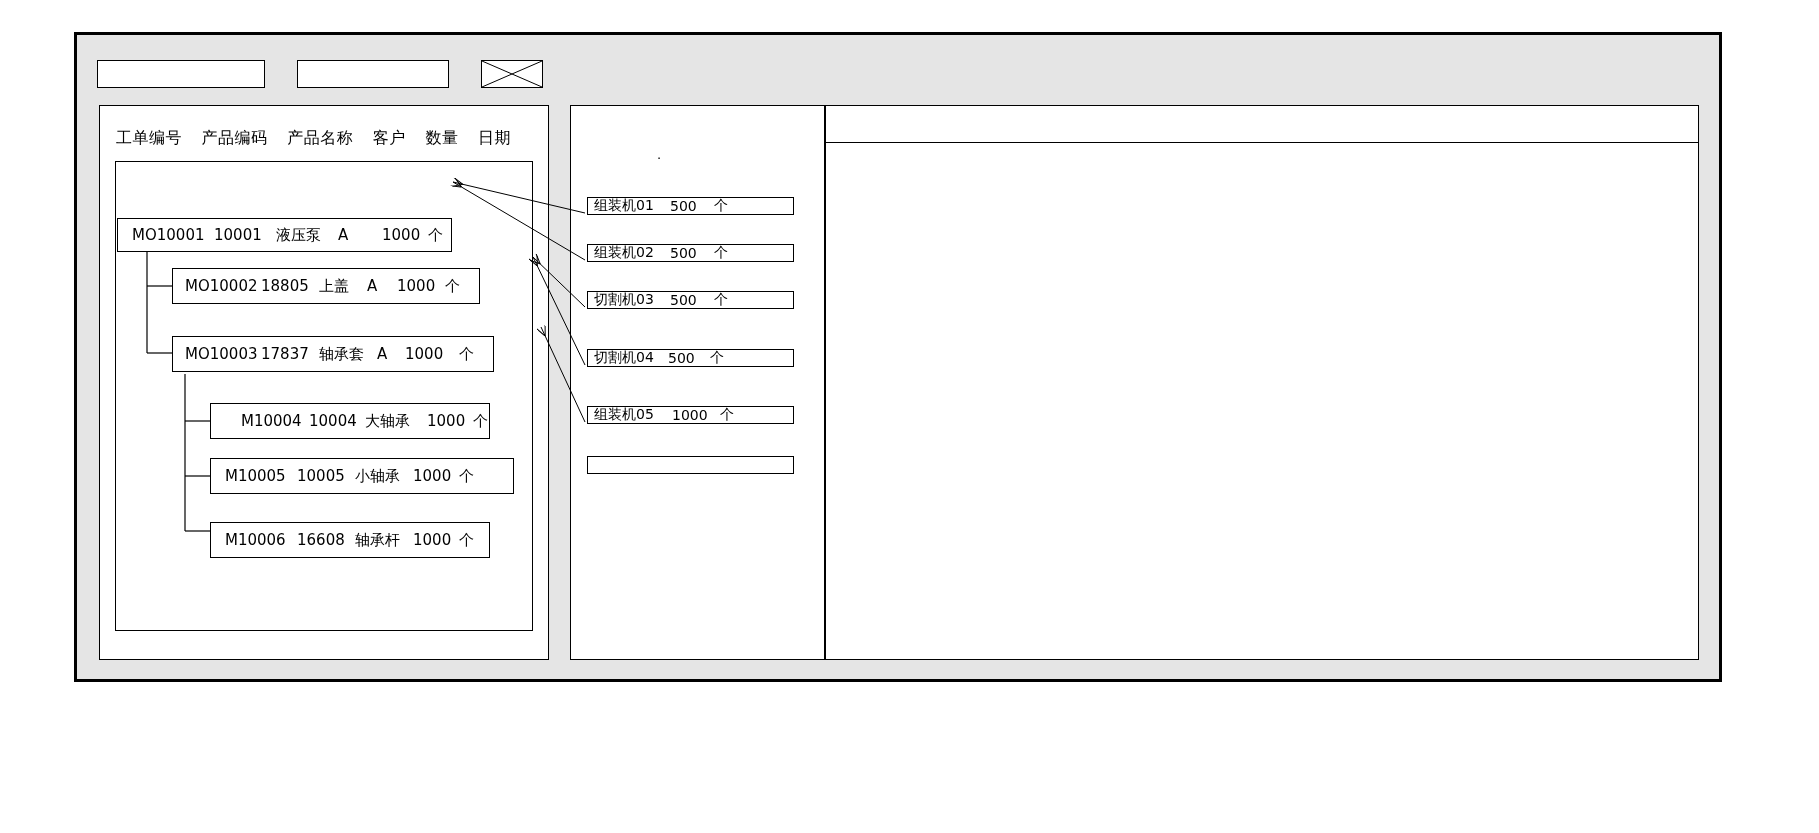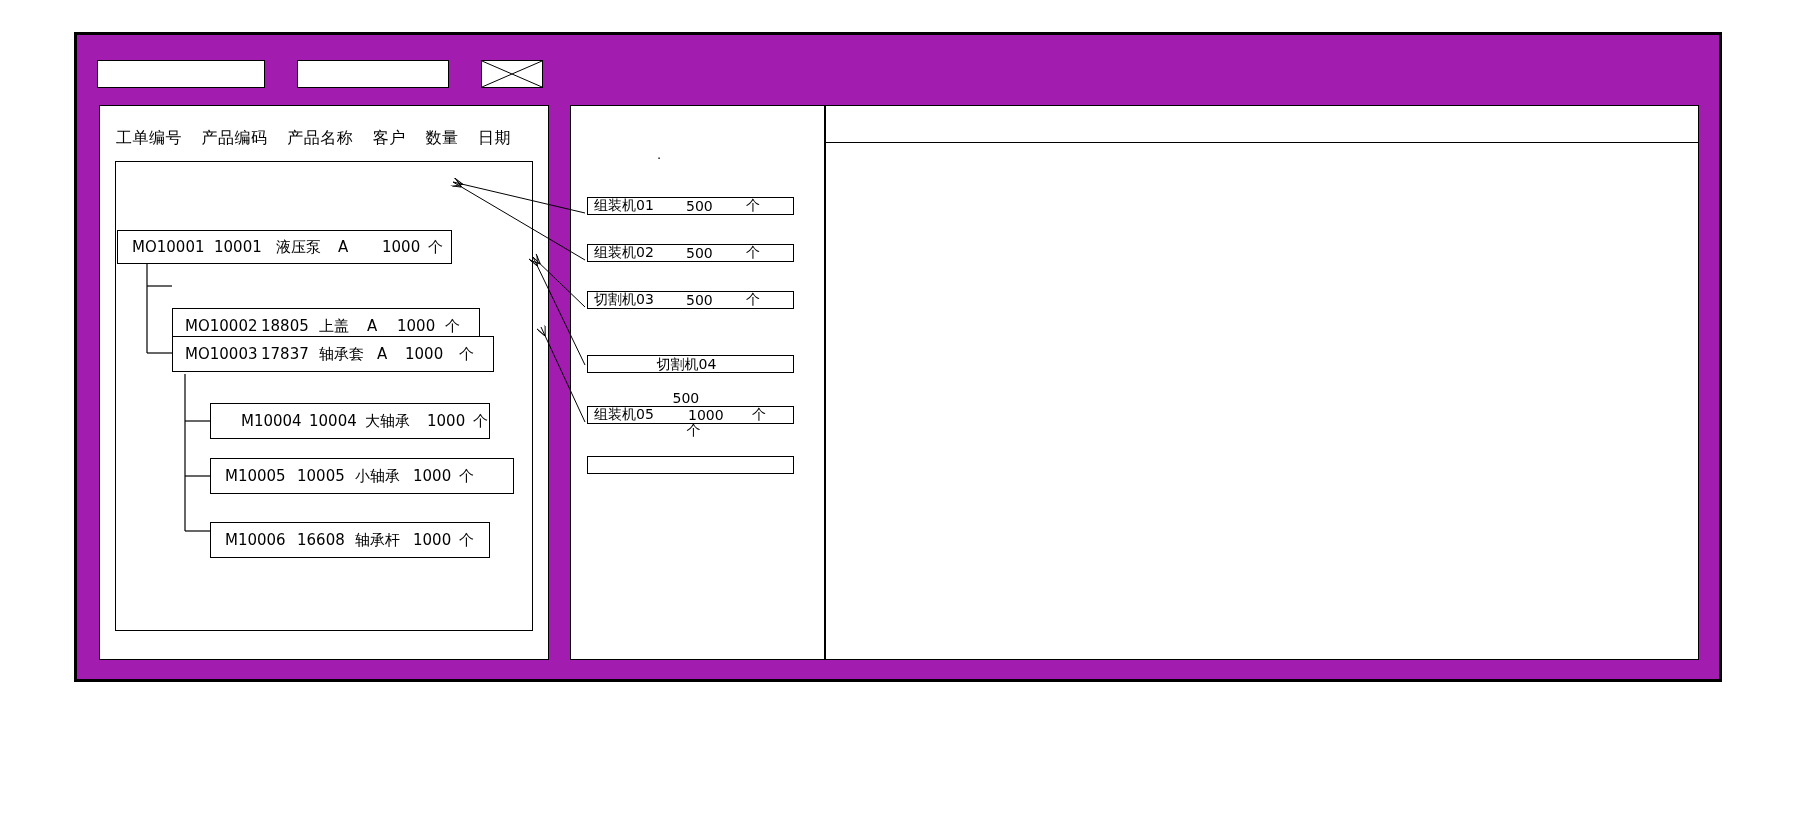--- a/index.html
+++ b/index.html
@@ -18,21 +18,21 @@
 
   
   #app-window {
     position: absolute;
     left: 74px;
     top: 32px;
     width: 1648px;
     height: 650px;
     border: 3px solid #000000;
     box-sizing: border-box;
-    background: #a21caf;
+    background: #e5e5e5;
     padding-left: 21px;
   }
 
   
   #toolbar {
     position: absolute;
     left: 20px;
     top: 25px;
     height: 28px;
     display: flex;
@@ -146,21 +146,20 @@
     width: 207px;
     height: 18px;
     border: 1px solid #000000;
     box-sizing: border-box;
     background: #ffffff;
     display: flex;
     align-items: center;
     font-size: 14px;
     white-space: nowrap;
     padding-left: 6px;
-    gap: 16px;
   }
   .machine-row .cell { display: inline-block; }
 
   
   #connector-overlay {
     position: absolute;
     left: 0;
     top: 0;
     width: 1648px;
     height: 650px;
@@ -201,30 +200,30 @@
       <line x1="47" y1="142" x2="47" y2="247" stroke="#000" stroke-width="1.2"></line>
       <line x1="47" y1="180" x2="72" y2="180" stroke="#000" stroke-width="1.2"></line>
       <line x1="47" y1="247" x2="72" y2="247" stroke="#000" stroke-width="1.2"></line>
 
       <line x1="85" y1="268" x2="85" y2="425" stroke="#000" stroke-width="1.2"></line>
       <line x1="85" y1="315" x2="110" y2="315" stroke="#000" stroke-width="1.2"></line>
       <line x1="85" y1="370" x2="110" y2="370" stroke="#000" stroke-width="1.2"></line>
       <line x1="85" y1="425" x2="110" y2="425" stroke="#000" stroke-width="1.2"></line>
     </svg>
 
-    <div class="wo-row" style="left:17px; top:112px; width:335px; height:34px; padding-left:14px;margin-top:12px;">
+    <div class="wo-row" style="left:17px; top:112px; width:335px; height:34px; padding-left:14px;">
       <span class="cell" style="width:82px;">MO10001</span>
       <span class="cell" style="width:62px;">10001</span>
       <span class="cell" style="width:62px;">液压泵</span>
       <span class="cell" style="width:44px;">A</span>
       <span class="cell" style="width:46px;">1000</span>
       <span class="cell">个</span>
     </div>
 
-    <div class="wo-row" style="left:72px; top:162px; width:308px; height:36px; padding-left:12px;margin-top:40px;">
+    <div class="wo-row" style="left:72px; top:162px; width:308px; height:36px; padding-left:12px;">
       <span class="cell" style="width:76px;">MO10002</span>
       <span class="cell" style="width:58px;">18805</span>
       <span class="cell" style="width:48px;">上盖</span>
       <span class="cell" style="width:30px;">A</span>
       <span class="cell" style="width:48px;">1000</span>
       <span class="cell">个</span>
     </div>
 
     <div class="wo-row" style="left:72px; top:230px; width:322px; height:36px; padding-left:12px;">
       <span class="cell" style="width:76px;">MO10003</span>
@@ -276,21 +275,21 @@
       <span class="cell" style="width:44px;">500</span>
       <span class="cell">个</span>
     </div>
 
     <div class="machine-row" style="top:185px;">
       <span class="cell" style="width:76px;">切割机03</span>
       <span class="cell" style="width:44px;">500</span>
       <span class="cell">个</span>
     </div>
 
-    <div class="machine-row" style="top:249px;flex-direction:column;">
+    <div class="machine-row" style="top:243px;">
       <span class="cell" style="width:74px;">切割机04</span>
       <span class="cell" style="width:42px;">500</span>
       <span class="cell">个</span>
     </div>
 
     <div class="machine-row" style="top:300px;">
       <span class="cell" style="width:78px;">组装机05</span>
       <span class="cell" style="width:48px;">1000</span>
       <span class="cell">个</span>
     </div>

